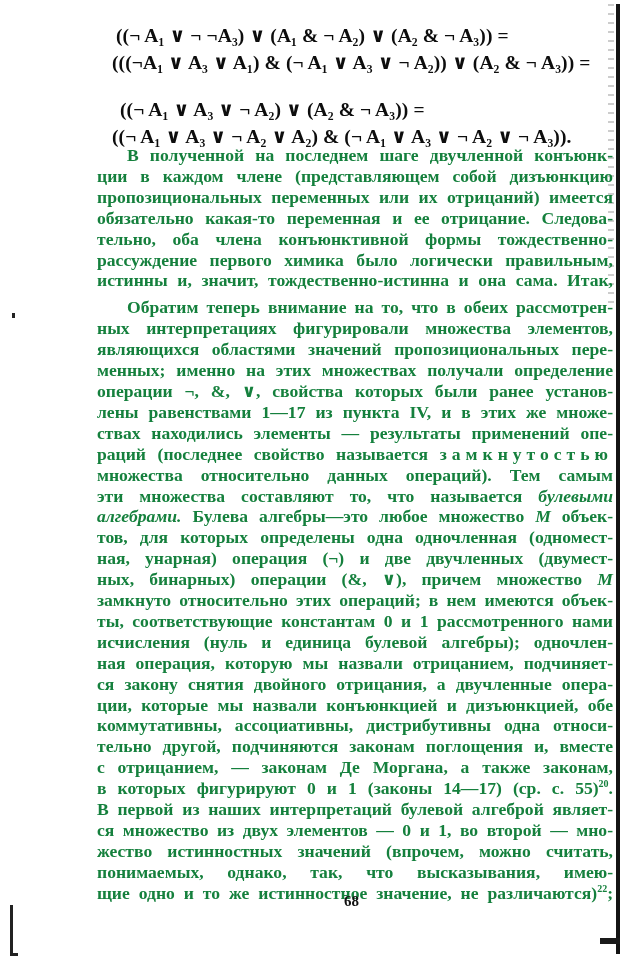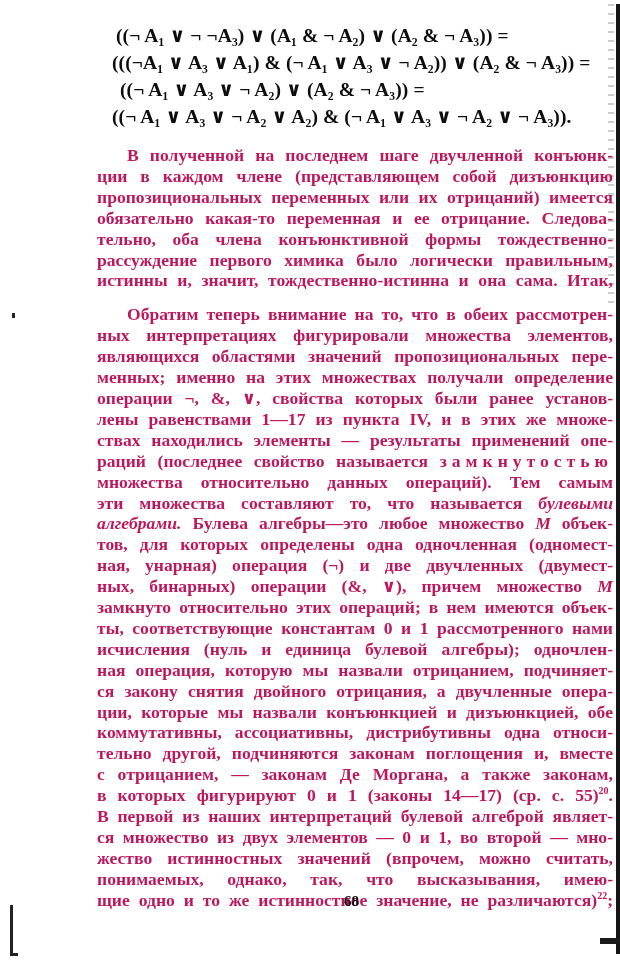--- a/index.html
+++ b/index.html
@@ -31,36 +31,36 @@
       font-family: "Liberation Serif", "DejaVu Serif", serif;
       font-size: 19.5px;
       line-height: 27px;
       white-space: nowrap;
       color: #0d0d0d;
       font-weight: bold;
       letter-spacing: 0.1px;
     }
     .formula-line.indent-1 { padding-left: 22px; }
     .formula-line.indent-0 { padding-left: 18px; }
-    .formula-line.indent-2 { padding-left: 22px; }
+    .formula-line.indent-2 { padding-left: 22px; margin-top: 20px; }
     .formula-line.indent-3 { padding-left: 18px; }
     
     .body-text {
       position: absolute;
       left: 89px;
       top: 145px;
       width: 516px;
     }
     .para {
       margin: 0;
       font-size: 17.6px;
       line-height: 20.9px;
       text-align: justify;
       text-align-last: left;
-      color: #be185d;
+      color: #15803d;
       font-weight: bold;
     }
     .para .ln {
       display: block;
       text-align: justify;
       text-align-last: justify;
       white-space: nowrap;
     }
     .para .ln.last {
       text-align-last: left;
@@ -155,21 +155,21 @@
     <p class="para">
       <span class="ln indent">В полученной на последнем шаге двучленной конъюнк-</span>
       <span class="ln">ции в каждом члене (представляющем собой дизъюнкцию</span>
       <span class="ln">пропозициональных переменных или их отрицаний) имеется</span>
       <span class="ln">обязательно какая-то переменная и ее отрицание. Следова-</span>
       <span class="ln">тельно, оба члена конъюнктивной формы тождественно-</span>
       <span class="ln">рассуждение первого химика было логически правильным,</span>
       <span class="ln">истинны и, значит, тождественно-истинна и она сама. Итак,</span>
     </p>
 
-    <p class="para" style="margin-top:13px">
+    <p class="para" style="margin-top:6px">
       <span class="ln indent">Обратим теперь внимание на то, что в обеих рассмотрен-</span>
       <span class="ln">ных интерпретациях фигурировали множества элементов,</span>
       <span class="ln">являющихся областями значений пропозициональных пере-</span>
       <span class="ln">менных; именно на этих множествах получали определение</span>
       <span class="ln">операции ¬, &amp;, ∨, свойства которых были ранее установ-</span>
       <span class="ln">лены равенствами 1—17 из пункта IV, и в этих же множе-</span>
       <span class="ln">ствах находились элементы — результаты применений опе-</span>
       <span class="ln"><span>раций (последнее свойство называется </span><span class="spaced">замкнутостью</span></span>
       <span class="ln">множества относительно данных операций). Тем самым</span>
       <span class="ln"><span>эти множества составляют то, что называется </span><span class="ital">булевыми</span></span>

